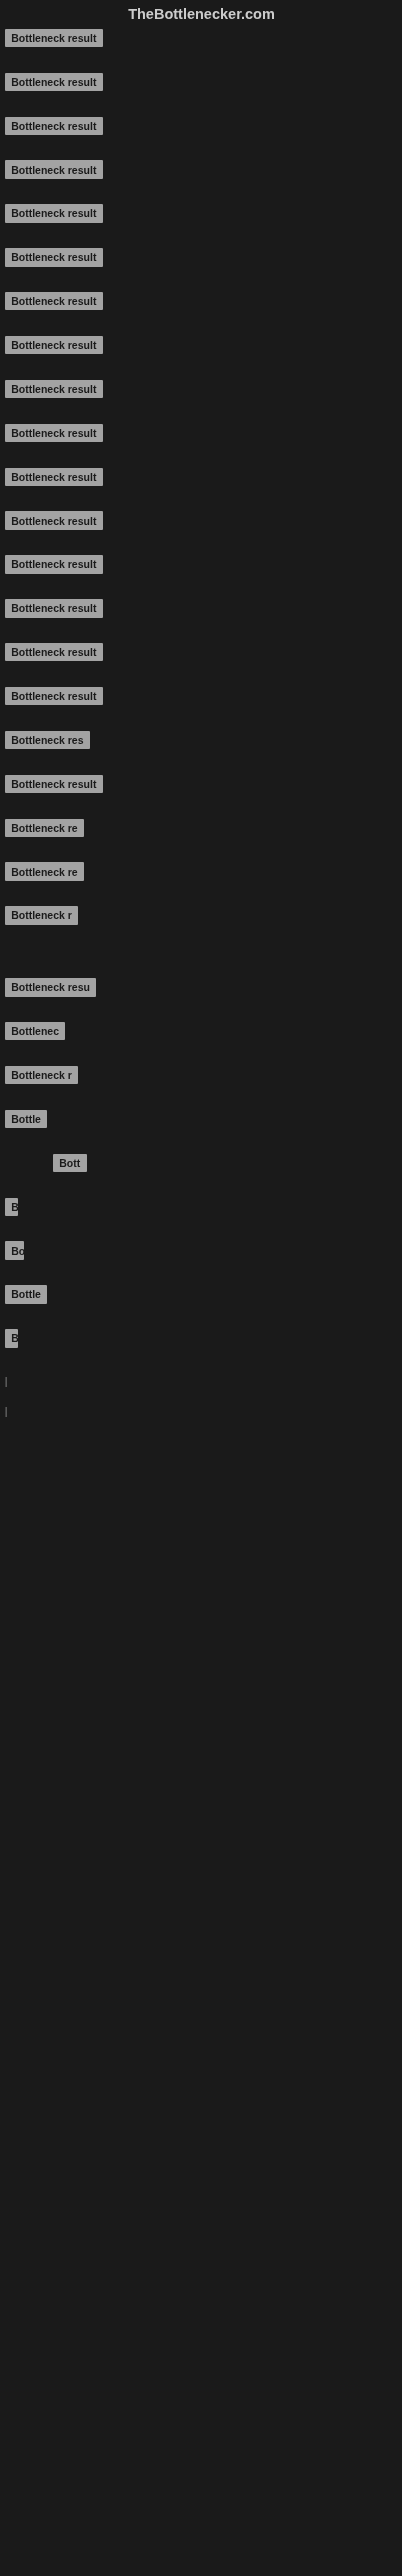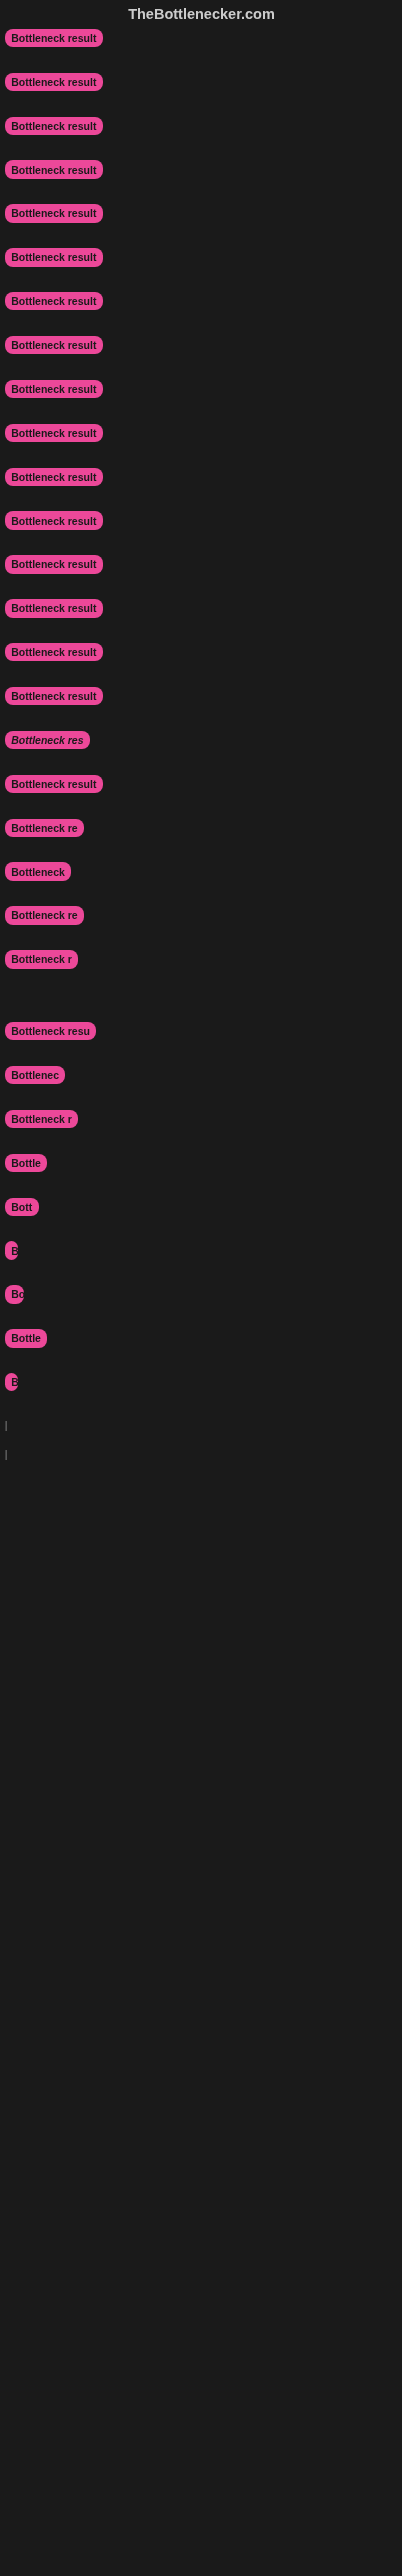--- a/index.html
+++ b/index.html
@@ -19,26 +19,26 @@
     .site-title {
       text-align: center;
       color: #cccccc;
       font-size: 14.5px;
       padding: 6.4px 0 3.2px 0;
       font-weight: bold;
     }
 
     .bottleneck-badge {
       display: inline-block;
-      background-color: #ec4899;
+      background-color: #a3a3a3;
       color: #1a1a1a;
       font-size: 10.5px;
       font-weight: bold;
       padding: 3.2px 6.4px;
-      border-radius: 8px;
+      border-radius: 1px;
       white-space: nowrap;
     }
 
     .items-container {
       padding: 3.2px 0;
     }
 
     
     .row { margin-bottom: 22.5px; padding-left: 4.8px; }
   </style>
@@ -59,31 +59,30 @@
     <div class="row"><span class="bottleneck-badge" style="max-width: 125px; overflow: hidden;">Bottleneck result</span></div>
     <div class="row"><span class="bottleneck-badge" style="max-width: 125px; overflow: hidden;">Bottleneck result</span></div>
     <div class="row"><span class="bottleneck-badge" style="max-width: 125px; overflow: hidden;">Bottleneck result</span></div>
     <div class="row"><span class="bottleneck-badge" style="max-width: 125px; overflow: hidden;">Bottleneck result</span></div>
     <div class="row"><span class="bottleneck-badge" style="max-width: 125px; overflow: hidden;">Bottleneck result</span></div>
     <div class="row"><span class="bottleneck-badge" style="max-width: 125px; overflow: hidden;">Bottleneck result</span></div>
     <div class="row"><span class="bottleneck-badge" style="max-width: 125px; overflow: hidden;">Bottleneck result</span></div>
     <div class="row"><span class="bottleneck-badge" style="max-width: 125px; overflow: hidden;">Bottleneck result</span></div>
     <div class="row"><span class="bottleneck-badge" style="max-width: 125px; overflow: hidden;">Bottleneck result</span></div>
     <div class="row"><span class="bottleneck-badge" style="max-width: 125px; overflow: hidden;">Bottleneck result</span></div>
-    <div class="row"><span class="bottleneck-badge" style="max-width: 103px; overflow: hidden; font-style: italic;">Bottleneck res</span></div>
+    <div class="row"><span class="bottleneck-badge" style="max-width: 103px; overflow: hidden;">Bottleneck res</span></div>
     <div class="row"><span class="bottleneck-badge" style="max-width: 125px; overflow: hidden;">Bottleneck result</span></div>
     <div class="row"><span class="bottleneck-badge" style="max-width: 95px; overflow: hidden;">Bottleneck re</span></div>
-    <div class="row"><span class="bottleneck-badge" style="max-width: 72px; overflow: hidden;">Bottleneck</span></div>
     <div class="row"><span class="bottleneck-badge" style="max-width: 95px; overflow: hidden;">Bottleneck re</span></div>
     <div class="row"><span class="bottleneck-badge" style="max-width: 85px; overflow: hidden;">Bottleneck r</span></div>
     <div class="row"><span class="bottleneck-badge" style="max-width: 106px; overflow: hidden; margin-top: 28px;">Bottleneck resu</span></div>
     <div class="row"><span class="bottleneck-badge" style="max-width: 66px; overflow: hidden;">Bottlenec</span></div>
     <div class="row"><span class="bottleneck-badge" style="max-width: 87px; overflow: hidden;">Bottleneck r</span></div>
     <div class="row"><span class="bottleneck-badge" style="max-width: 42px; overflow: hidden;">Bottle</span></div>
-    <div class="row"><span class="bottleneck-badge" style="max-width: 34px; overflow: hidden;">Bott</span></div>
+    <div class="row"><span class="bottleneck-badge" style="max-width: 34px; overflow: hidden; margin-left: 48px;">Bott</span></div>
     <div class="row"><span class="bottleneck-badge" style="max-width: 13px; overflow: hidden;">B</span></div>
     <div class="row"><span class="bottleneck-badge" style="max-width: 19.3px; overflow: hidden;">Bo</span></div>
     <div class="row"><span class="bottleneck-badge" style="max-width: 43px; overflow: hidden;">Bottle</span></div>
     <div class="row"><span class="bottleneck-badge" style="max-width: 11.3px; overflow: hidden;">B</span></div>
     <div class="row" style="margin-bottom: 14.5px;"></div>
     <div class="row" style="margin-bottom: 14.5px;"></div>
     <div class="row" style="margin-bottom: 11.3px;"><span style="color: rgb(136, 136, 136); font-size: 10.5px;">|</span></div>
     <div class="row" style="margin-bottom: 14.5px;"></div>
     <div class="row" style="margin-bottom: 14.5px;"></div>
     <div class="row" style="margin-bottom: 14.5px;"></div>

